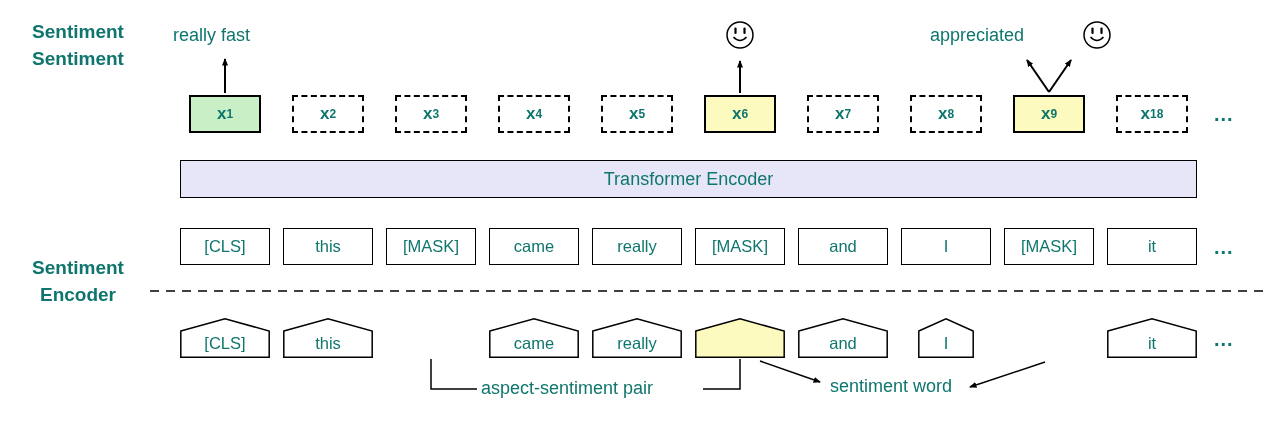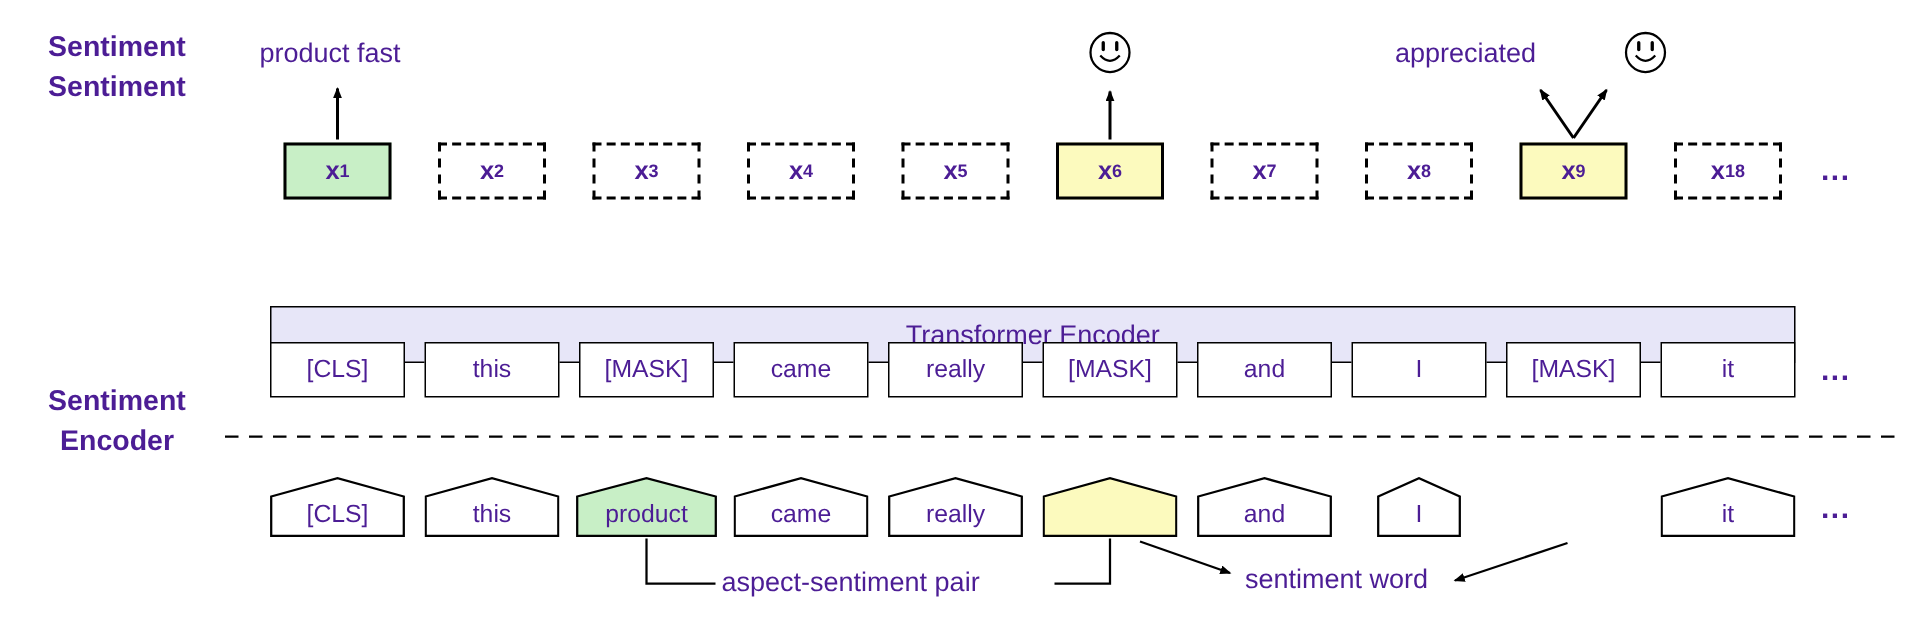--- a/index.html
+++ b/index.html
@@ -1,38 +1,38 @@
 <!DOCTYPE html>
 <html style="--green: #c8efc6; --yellow: #fcfabe; --encoder: #e7e6f8;"><head>
 <meta charset="utf-8">
 <style>
   html,body { margin:0; padding:0; background:#fff; }
   .canvas {
     position:relative; width:1280px; height:404px; background:#ffffff;
-    font-family:"Liberation Sans", sans-serif; color:#4c1d95; overflow:hidden;
+    font-family:"Liberation Sans", sans-serif; color:#0f766e; overflow:hidden;
   }
   .side-label {
     position:absolute; font-weight:bold; font-size:19px; line-height:27px;
     text-align:center; width:120px;
   }
   .note { position:absolute; font-size:18px; white-space:nowrap; }
   .xbox {
     position:absolute; top:95px; width:72px; height:38px; box-sizing:border-box;
     background:#fff; border:2px dashed #000;
     display:flex; align-items:center; justify-content:center;
     font-weight:bold; font-size:17px;
   }
   .xbox sub { font-size:12px; font-weight:bold; }
   .xbox.solid { border-style:solid; }
   .green  { background:var(--green); }
   .yellow { background:var(--yellow); }
   .encoder {
     position:absolute; left:180px; top:160px; width:1017px; height:38px;
     box-sizing:border-box; background:var(--encoder); border:1.5px solid #000;
-    display:flex; align-items:center; justify-content:center; font-size:18px;margin-top:44px;
+    display:flex; align-items:center; justify-content:center; font-size:18px;
   }
   .tok {
     position:absolute; top:228px; width:90px; height:37px; box-sizing:border-box;
     background:#fff; border:1.5px solid #000;
     display:flex; align-items:center; justify-content:center; font-size:16.5px;
   }
   .pent { position:absolute; top:318px; height:40px; }
   .pent svg { position:absolute; left:0; top:0; }
   .pent polygon { stroke:#000; stroke-width:1.5; }
   .fill-white  { fill:#ffffff; }
@@ -53,21 +53,21 @@
 
   <div class="side-label" style="left:18px; top:18px;">
     <span>Sentiment</span><br>
     <span>Sentiment</span>
   </div>
   <div class="side-label" style="left:18px; top:254px;">
     <span>Sentiment</span><br>
     <span>Encoder</span>
   </div>
 
-  <div class="note" style="left:173px; top:25px;">product fast</div>
+  <div class="note" style="left:173px; top:25px;">really fast</div>
   <div class="note" style="left:930px; top:25px;">appreciated</div>
 
   <svg class="smiley" style="left:725px; top:20px;" viewBox="0 0 30 30">
     <circle cx="15" cy="15" r="13" fill="#fff" stroke="#000" stroke-width="1.5"></circle>
     <line x1="10.5" y1="8.5" x2="10.5" y2="13" stroke="#000" stroke-width="2.2" stroke-linecap="round"></line>
     <line x1="19.5" y1="8.5" x2="19.5" y2="13" stroke="#000" stroke-width="2.2" stroke-linecap="round"></line>
     <path d="M 8.5 17 Q 15 24 21.5 17" fill="none" stroke="#000" stroke-width="1.5"></path>
   </svg>
   <svg class="smiley" style="left:1082px; top:20px;" viewBox="0 0 30 30">
     <circle cx="15" cy="15" r="13" fill="#fff" stroke="#000" stroke-width="1.5"></circle>
@@ -138,26 +138,20 @@
     <svg width="90" height="40" viewBox="0 0 90 40">
         <polygon class="fill-white" points="0.8,13 45,0.8 89.2,13 89.2,39.2 0.8,39.2"></polygon>
       </svg>
     <span class="pent-label">[CLS]</span>
   </div>
   <div class="pent" style="left:283px; width:90px;">
     <svg width="90" height="40" viewBox="0 0 90 40">
         <polygon class="fill-white" points="0.8,13 45,0.8 89.2,13 89.2,39.2 0.8,39.2"></polygon>
       </svg>
     <span class="pent-label">this</span>
-  </div>
-  <div class="pent" style="left:384px; width:94px;">
-    <svg width="94" height="40" viewBox="0 0 94 40">
-        <polygon class="fill-green" points="0.8,13 47,0.8 93.2,13 93.2,39.2 0.8,39.2"></polygon>
-      </svg>
-    <span class="pent-label">product</span>
   </div>
   <div class="pent" style="left:489px; width:90px;">
     <svg width="90" height="40" viewBox="0 0 90 40">
         <polygon class="fill-white" points="0.8,13 45,0.8 89.2,13 89.2,39.2 0.8,39.2"></polygon>
       </svg>
     <span class="pent-label">came</span>
   </div>
   <div class="pent" style="left:592px; width:90px;">
     <svg width="90" height="40" viewBox="0 0 90 40">
         <polygon class="fill-white" points="0.8,13 45,0.8 89.2,13 89.2,39.2 0.8,39.2"></polygon>

